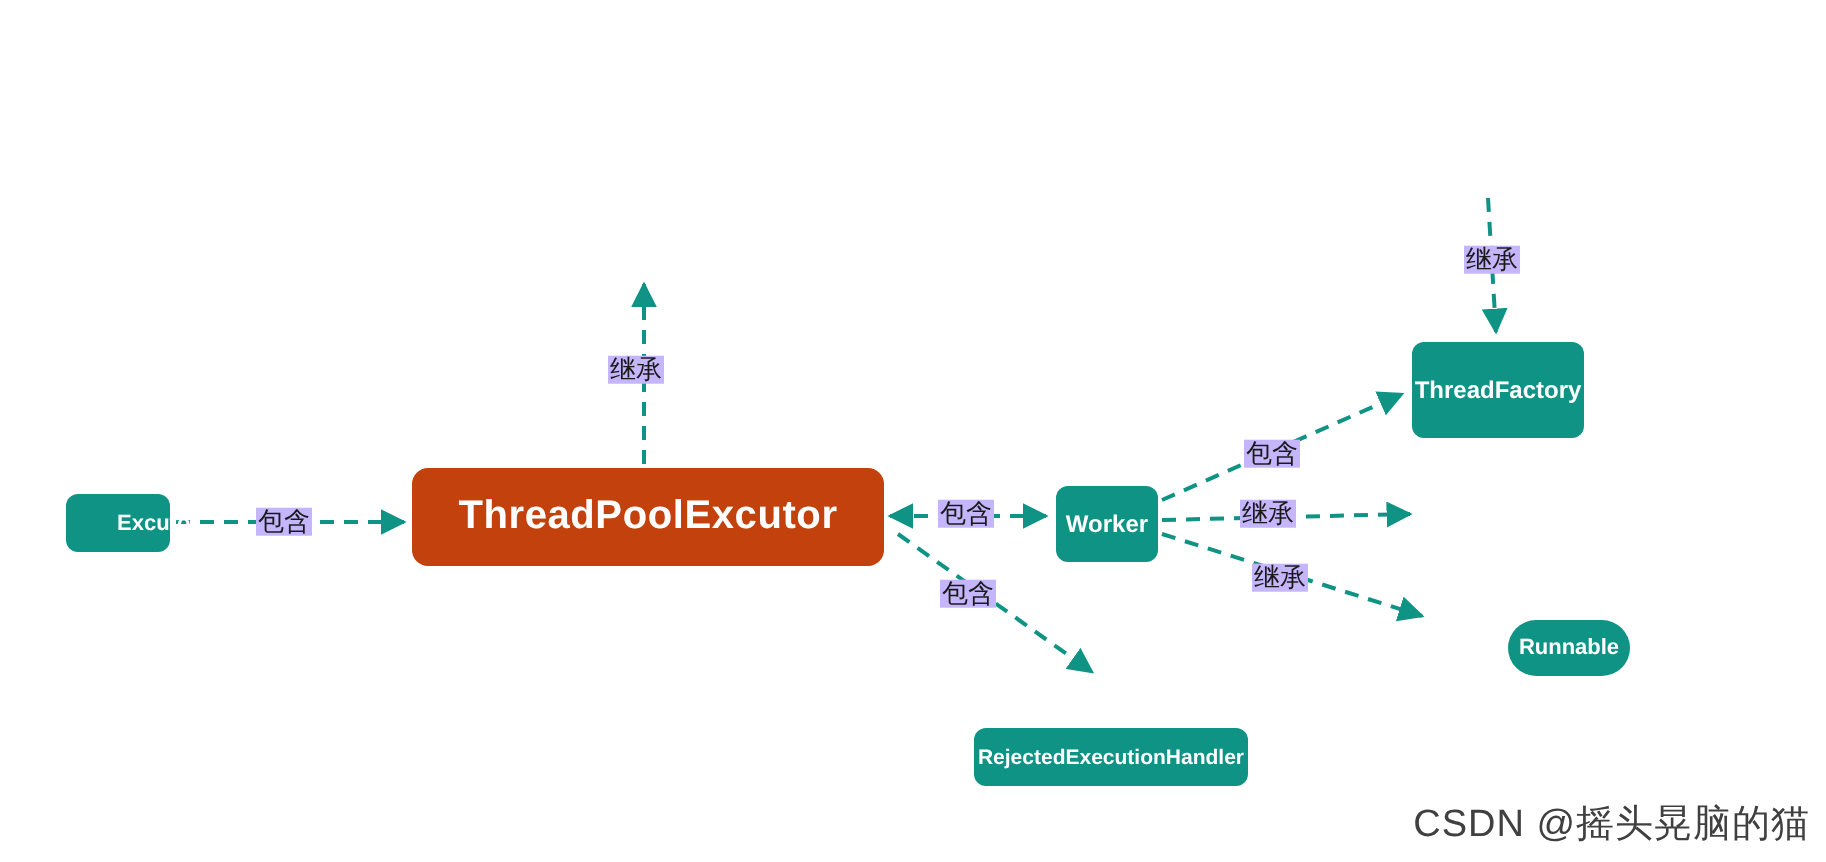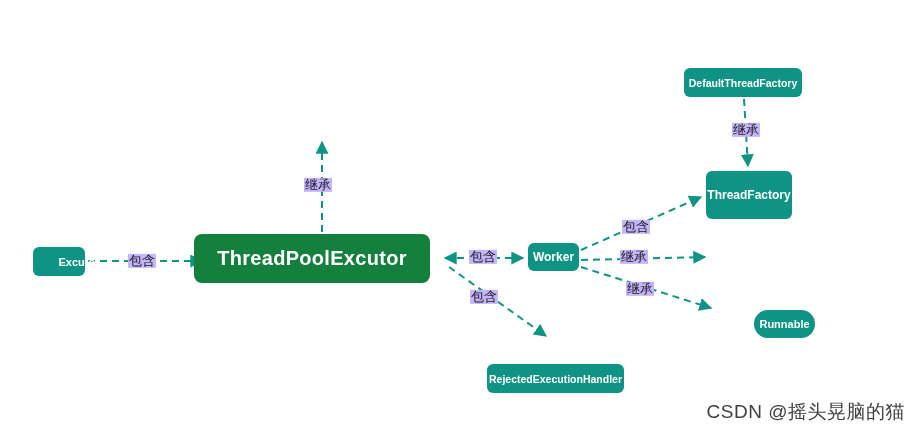--- a/index.html
+++ b/index.html
@@ -29,30 +29,30 @@
     color: #ffffff;
     font-weight: bold;
     font-size: 10.5px;
     border-radius: 6px;
     white-space: nowrap;
     box-sizing: border-box;
     text-align: center;
   }
   #node-excutor   { left: 33px;  top: 247px; width: 52px;  height: 29px; font-size: 11px; padding-left: 40px; }
   #node-tpe {
-    left: 194px; top: 234px; width: 236px; height: 49px;
-    background: #15803d;
+    left: 206px; top: 234px; width: 236px; height: 49px;
+    background: #c2410c;
     font-size: 20px;
     border-radius: 8px;
     letter-spacing: 0.3px;
   }
   #node-aes       { left: 255px; top: 108px; width: 133px; height: 29px; }
   #node-dtf       { left: 684px; top: 68px;  width: 118px; height: 29px; }
   #node-tf        { left: 706px; top: 171px; width: 86px;  height: 48px; font-size: 12px; }
-  #node-worker    { left: 528px; top: 243px; width: 51px;  height: 28px; font-size: 12px; }
+  #node-worker    { left: 528px; top: 243px; width: 51px;  height: 38px; font-size: 12px; }
   #node-aqs       { left: 710px; top: 244px; width: 153px; height: 28px; font-size: 10px; }
   #node-runnable  { left: 754px; top: 310px; width: 61px;  height: 28px; font-size: 11px; border-radius: 14px; }
   #node-reh       { left: 487px; top: 341px; width: 137px; height: 29px; margin-top: 23px; }
 
   .edge-label {
     position: absolute;
     transform: translate(-50%, -50%);
     font-size: 13px;
     color: #1a1a1a;
     background: #c4b5fd;
@@ -103,21 +103,20 @@
     <line class="edge-line" x1="581" y1="250" x2="701" y2="197" marker-end="url(#arr)"></line>
     <line class="edge-line" x1="581" y1="260" x2="705" y2="257" marker-end="url(#arr)"></line>
     <line class="edge-line" x1="581" y1="267" x2="711" y2="308" marker-end="url(#arr)"></line>
   </svg>
 
   <div class="node" id="node-excutor">Excutor</div>
 
   <div class="node" id="node-tpe">ThreadPoolExcutor</div>
 
 
-  <div class="node" id="node-dtf">DefaultThreadFactory</div>
 
   <div class="node" id="node-tf">ThreadFactory</div>
 
   <div class="node" id="node-worker">Worker</div>
 
 
   <div class="node" id="node-runnable">Runnable</div>
 
   <div class="node" id="node-reh">RejectedExecutionHandler</div>
 

